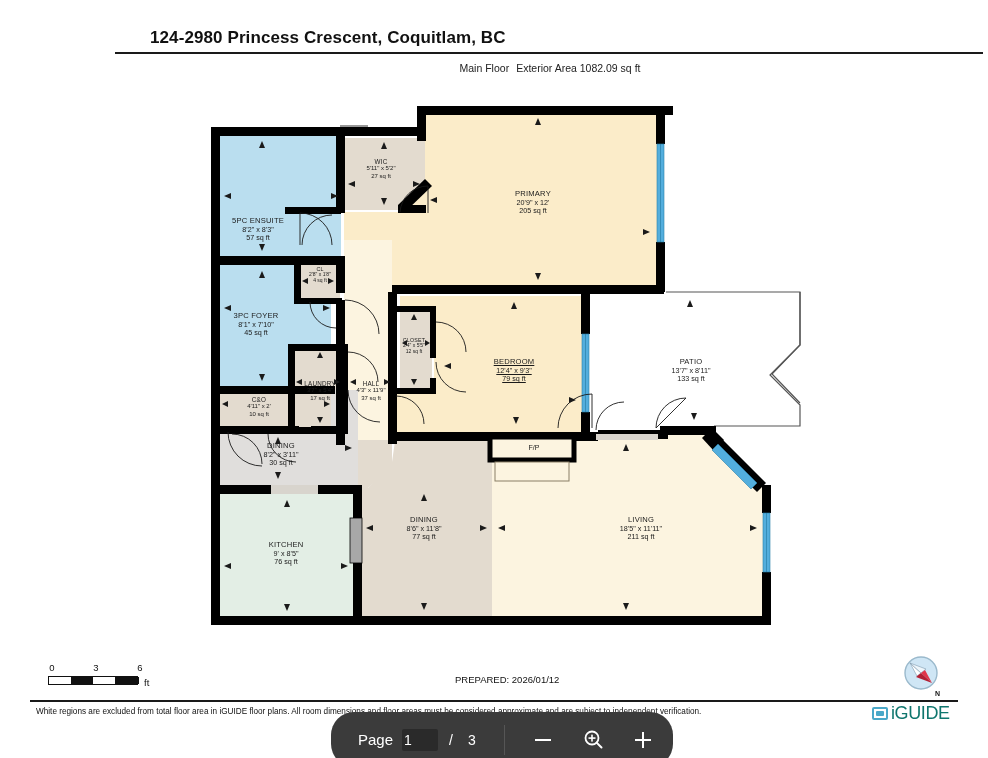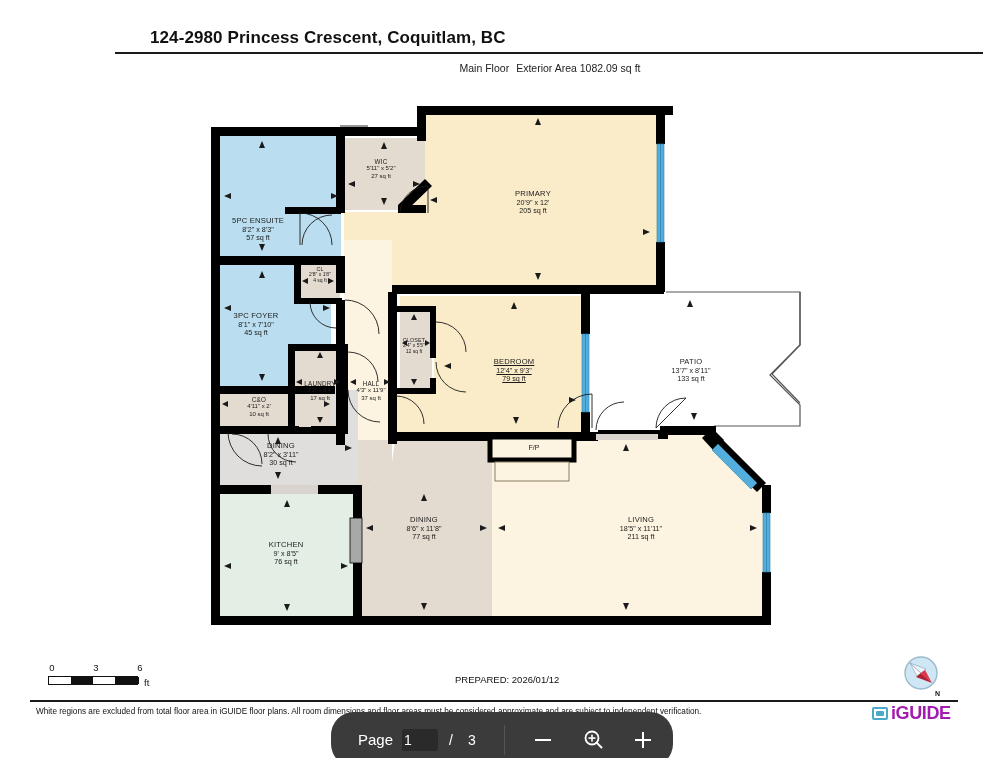--- a/index.html
+++ b/index.html
@@ -154,21 +154,21 @@
   }
   #iguide-mark {
     width: 16px; height: 13px;
     border: 2px solid #4aa8c8; border-radius: 2px;
     position: relative;
   }
   #iguide-mark::after {
     content: ""; position: absolute; left: 2px; top: 2px;
     width: 8px; height: 5px; background: #4aa8c8; border-radius: 1px;
   }
-  #iguide-text { font-size: 18px; color: #a21caf; letter-spacing: -0.4px; font-weight: bold; }
+  #iguide-text { font-size: 18px; color: #0f766e; letter-spacing: -0.4px; }
 
   
   #toolbar {
     position: absolute; left: 331px; top: 712px;
     width: 342px; height: 55px;
     background: #3b3b3b; border-radius: 23px;
     display: flex; align-items: center;
     color: #fff;
   }
   #toolbar .tb-left {

